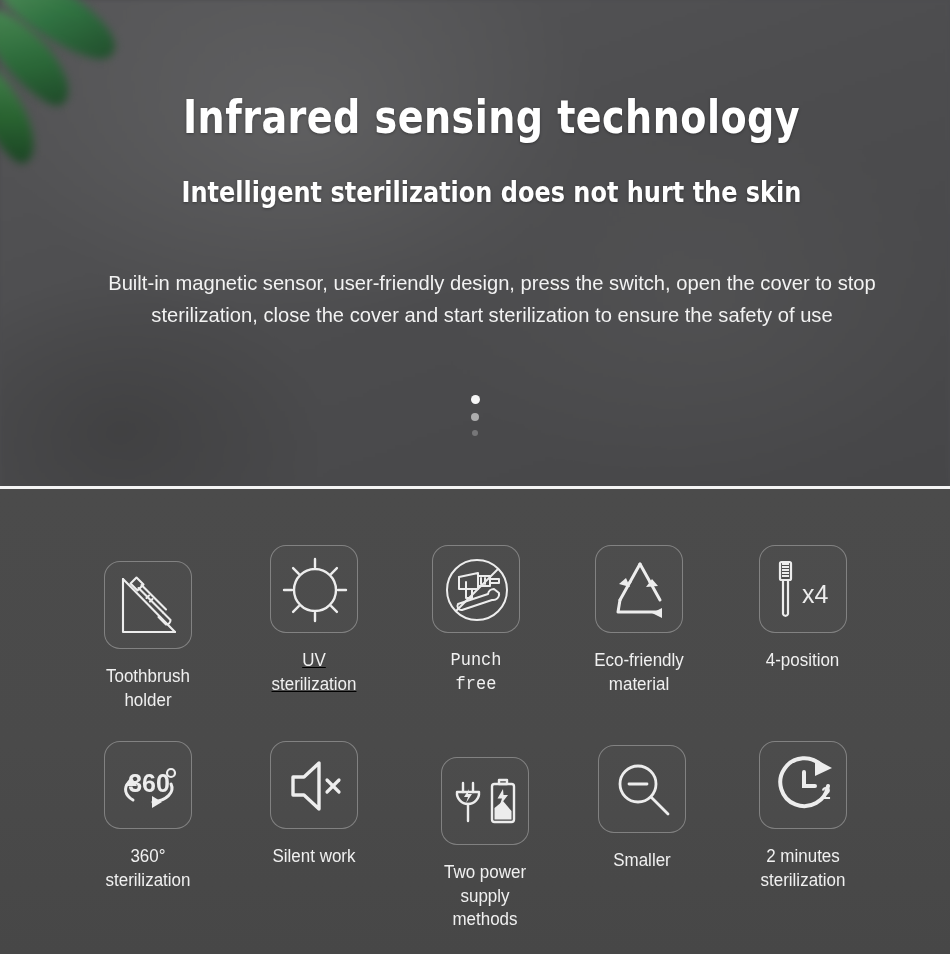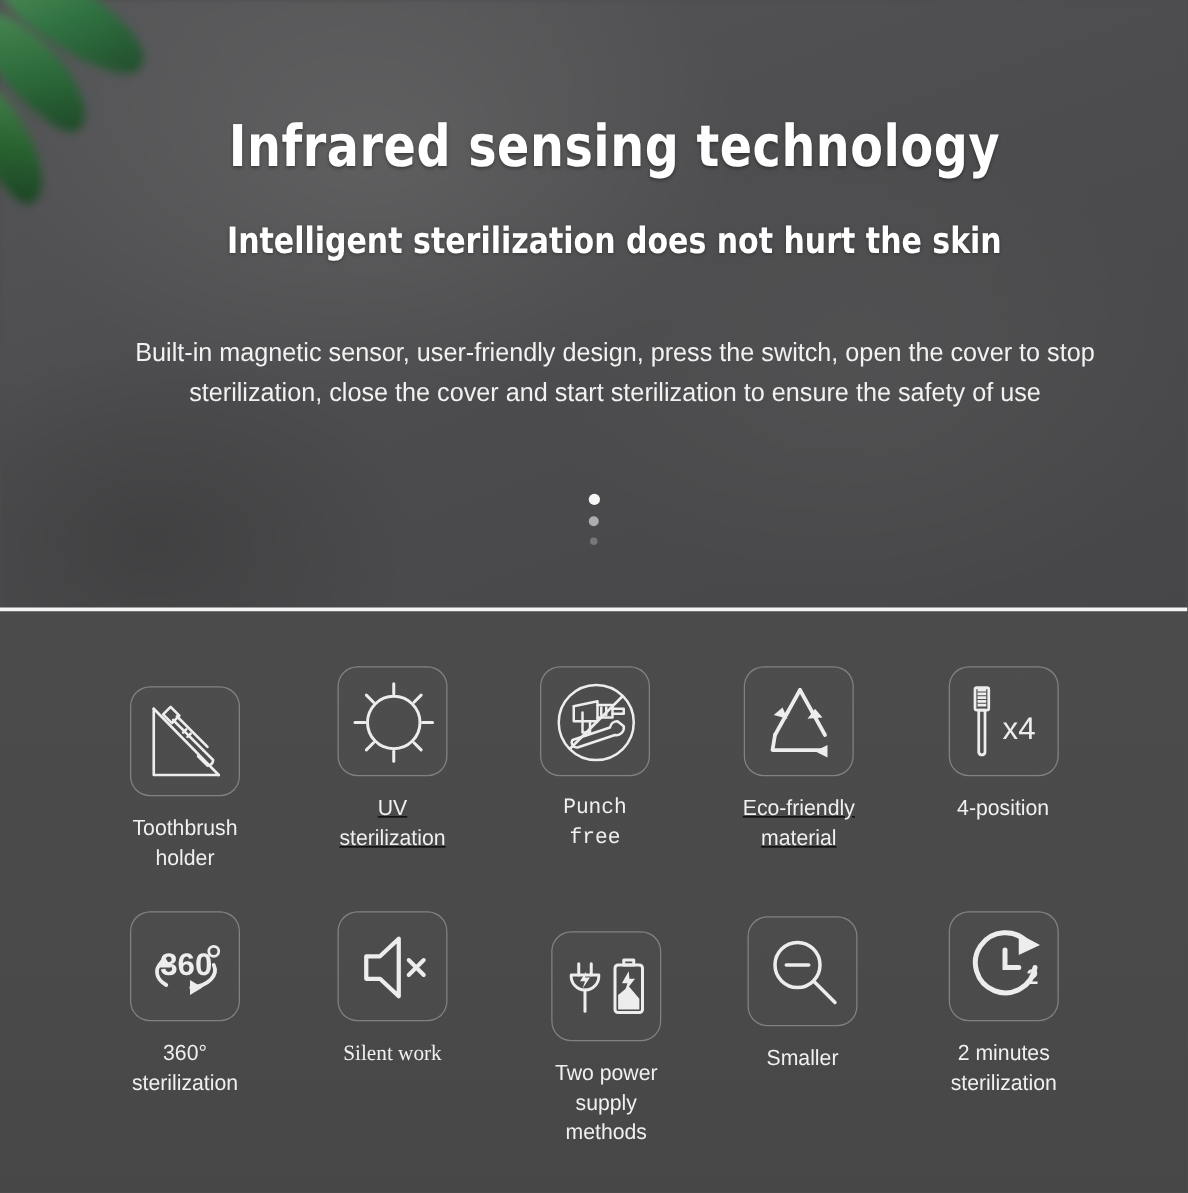--- a/index.html
+++ b/index.html
@@ -112,21 +112,21 @@
   .feat-row { position:absolute; left:0; width:950px; }
   .row1 { top:40px; }
   .row2 { top:236px; }
 
   .cell { position:absolute; text-align:center; }
   .tile {
     width:88px; height:88px;
     border:1px solid rgba(255,255,255,.30);
     border-radius:16px;
     background:rgba(255,255,255,.016);
-    margin:4px auto;
+    margin:16px auto;
     position:relative;
   }
   .tile svg { position:absolute; left:0; top:0; width:88px; height:88px; display:block; }
   .cap {
     margin-top:14px;
     font-size:17.5px;
     color:#f0f0f0;
     line-height:1.35;
     white-space:pre-line;
     transform:scaleX(.97);
@@ -211,21 +211,21 @@
               <path d="M57 33 L66 33 L66 37 L57 37"></path>
               <path d="M33 43 L33 52 L39 52 L39 43"></path>
               <path d="M48 32 L48 38 M52 32 L52 38"></path>
               <path d="M25 58 L55 48 A6 6 0 0 1 61 43 L66 47 A6 6 0 0 1 59 54 L29 64 A4 4 0 0 1 25 58 Z"></path>
             </g>
           </svg>
         </div>
         <div class="cap">Punch free</div>
       </div>
 
-      <div class="cell" style="left:570px; top:0; width:138px;text-decoration:underline;">
+      <div class="cell" style="left:570px; top:0; width:138px;">
         <div class="tile">
           <svg viewBox="0 0 88 88">
             <g fill="none" stroke="#ededed" stroke-width="3" stroke-linecap="round" stroke-linejoin="round">
               <path d="M44 18 L54 36"></path>
               <path d="M44 18 L34 36"></path>
               <path d="M34 36 L24 54"></path>
               <path d="M54 36 L64 54"></path>
               <path d="M24 54 L22 66 L62 66"></path>
             </g>
             <g fill="#ededed">
@@ -266,21 +266,21 @@
             </g>
             <g fill="#ededed">
               <path d="M47 54 L47 66 L57 60 Z"></path>
               <path d="M26 34 L20 44 L32 44 Z"></path>
             </g>
           </svg>
         </div>
         <div class="cap">360° sterilization</div>
       </div>
 
-      <div class="cell" style="left:262px; top:0; width:104px;font-family:Liberation Serif, serif;">
+      <div class="cell" style="left:262px; top:0; width:104px;">
         <div class="tile">
           <svg viewBox="0 0 88 88">
             <path d="M22 35 L33 35 L48 21 L48 67 L33 53 L22 53 Z" fill="none" stroke="#ededed" stroke-width="3.4" stroke-linejoin="round"></path>
             <g stroke="#ededed" stroke-width="3.2" stroke-linecap="round">
               <path d="M56 38 L68 50"></path>
               <path d="M68 38 L56 50"></path>
             </g>
           </svg>
         </div>
         <div class="cap">Silent work</div>

